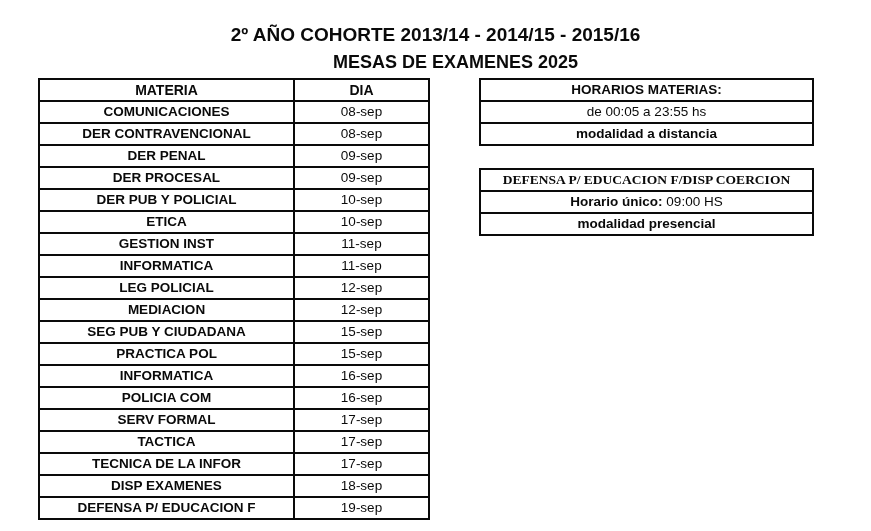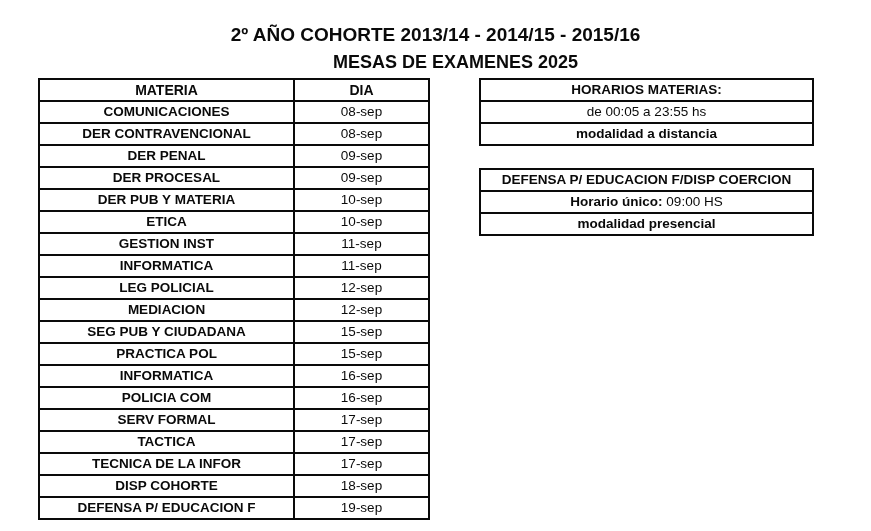--- a/index.html
+++ b/index.html
@@ -81,20 +81,21 @@
     overflow: hidden;
   }
   .box-horarios { top: 78px; border-radius: 23px; }
   .box-defensa  { top: 168px; }
   .bold { font-weight: bold; }
   .regular { font-weight: normal; }
   td.box-title-left {
     font-weight: bold;
     text-align: left;
     padding-left: 3px;
+    font-family: Liberation Serif, serif;
   }
 </style>
 </head>
 <body>
 
 <div class="page">
 
   <div class="titles">
     <div class="title">2º AÑO COHORTE 2013/14 - 2014/15 - 2015/16</div>
     <div class="subtitle">MESAS DE EXAMENES 2025</div>
@@ -126,21 +127,21 @@
       <td class="materia">DER PENAL</td>
       <td class="dia">09-sep</td>
     </tr>
 
     <tr>
       <td class="materia">DER PROCESAL</td>
       <td class="dia">09-sep</td>
     </tr>
 
     <tr>
-      <td class="materia">DER PUB Y MATERIA</td>
+      <td class="materia">DER PUB Y POLICIAL</td>
       <td class="dia">10-sep</td>
     </tr>
 
     <tr>
       <td class="materia">ETICA</td>
       <td class="dia">10-sep</td>
     </tr>
 
     <tr>
       <td class="materia">GESTION INST</td>
@@ -191,21 +192,21 @@
       <td class="materia">TACTICA</td>
       <td class="dia">17-sep</td>
     </tr>
 
     <tr>
       <td class="materia">TECNICA DE LA INFOR</td>
       <td class="dia">17-sep</td>
     </tr>
 
     <tr>
-      <td class="materia">DISP COHORTE</td>
+      <td class="materia">DISP EXAMENES</td>
       <td class="dia">18-sep</td>
     </tr>
 
     <tr>
       <td class="materia">DEFENSA P/ EDUCACION F</td>
       <td class="dia">19-sep</td>
     </tr>
   </tbody>
   </table>
 

